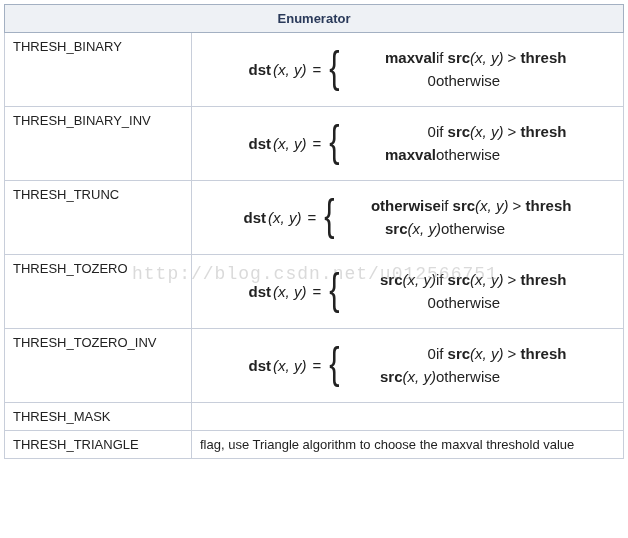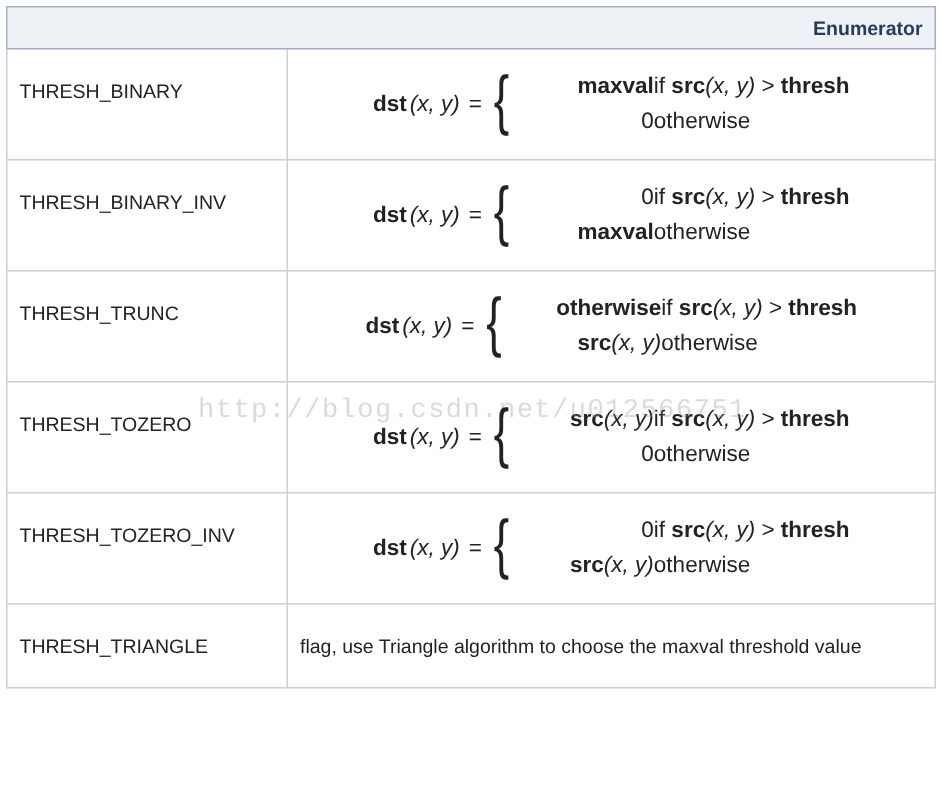--- a/index.html
+++ b/index.html
@@ -11,30 +11,30 @@
     background: #fff;
     width: 620px;
   }
   table {
     border-collapse: collapse;
     width: 100%;
     border: 1px solid #a3b0c2;
   }
   th {
     background: #eef1f5;
-    text-align: right;
+    text-align: center;
     font-weight: bold;
     color: #2a3a5a;
     border: 1px solid #a3b0c2;
     padding: 6px 8px;
     font-size: 13px;
   }
   td {
     border: 1px solid #c8ceda;
-    padding: 20px 8px;
+    padding: 6px 8px;
     vertical-align: top;
   }
   td.name {
     width: 170px;
     font-family: Arial, sans-serif;
     font-size: 13px;
     white-space: nowrap;
   }
   td.formula {
     text-align: center;
@@ -184,18 +184,22 @@
                   <span class="cond">if <span class="b">src</span><span class="xy">(<span style="font-style:italic">x</span>, <span style="font-style:italic">y</span>)</span> &gt; <span class="b">thresh</span></span>
                 </span>
                 <span class="row">
                   <span class="val"><span class="b">src</span><span class="xy">(<span style="font-style:italic">x</span>, <span style="font-style:italic">y</span>)</span></span>
                   <span class="cond">otherwise</span>
                 </span>
               </span>
             </span></td>
         </tr>
         <tr>
+          <td class="name">THRESH_MASK</td>
+          <td>&nbsp;</td>
+        </tr>
+        <tr>
           <td class="name">THRESH_TRIANGLE</td>
           <td class="desc">flag, use Triangle algorithm to choose the maxval threshold value</td>
         </tr>
       </tbody>
 </table>
 </div>
 
 </body></html>

